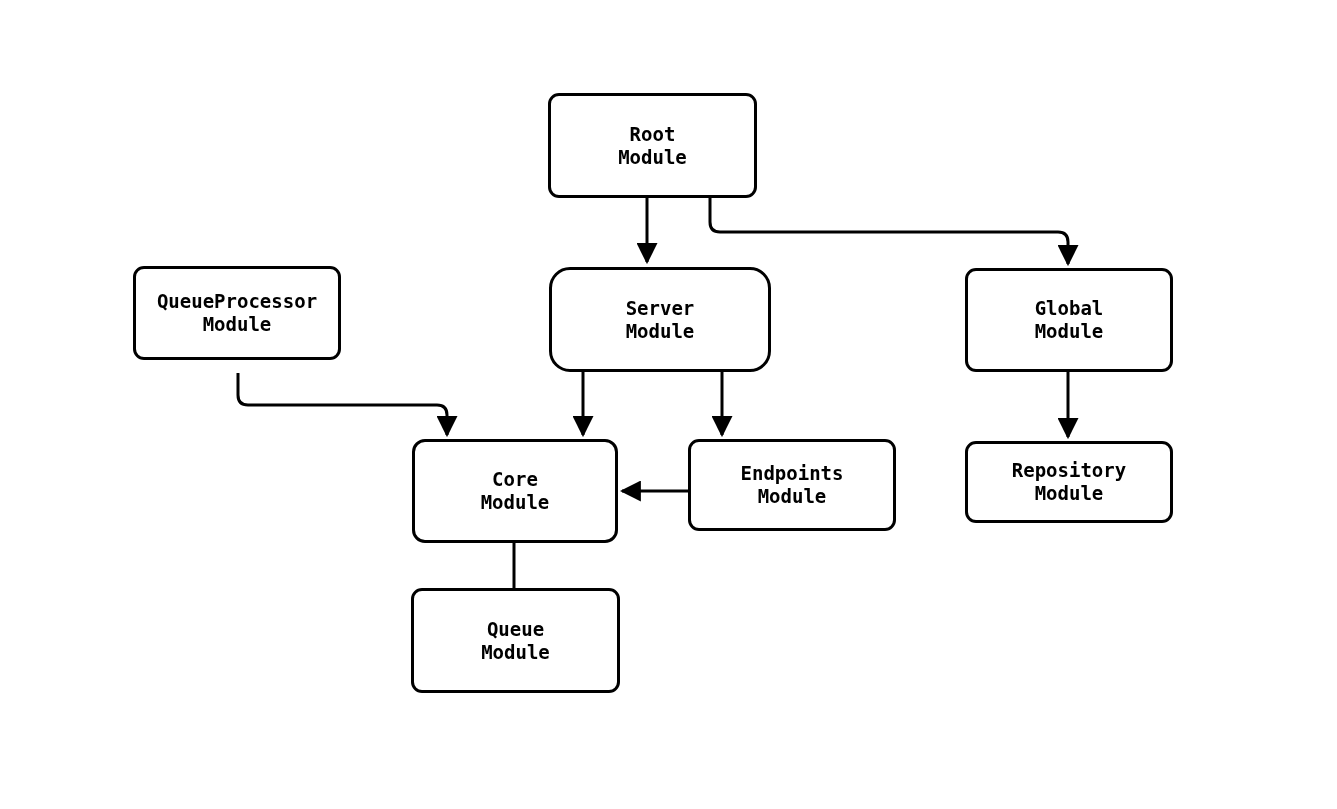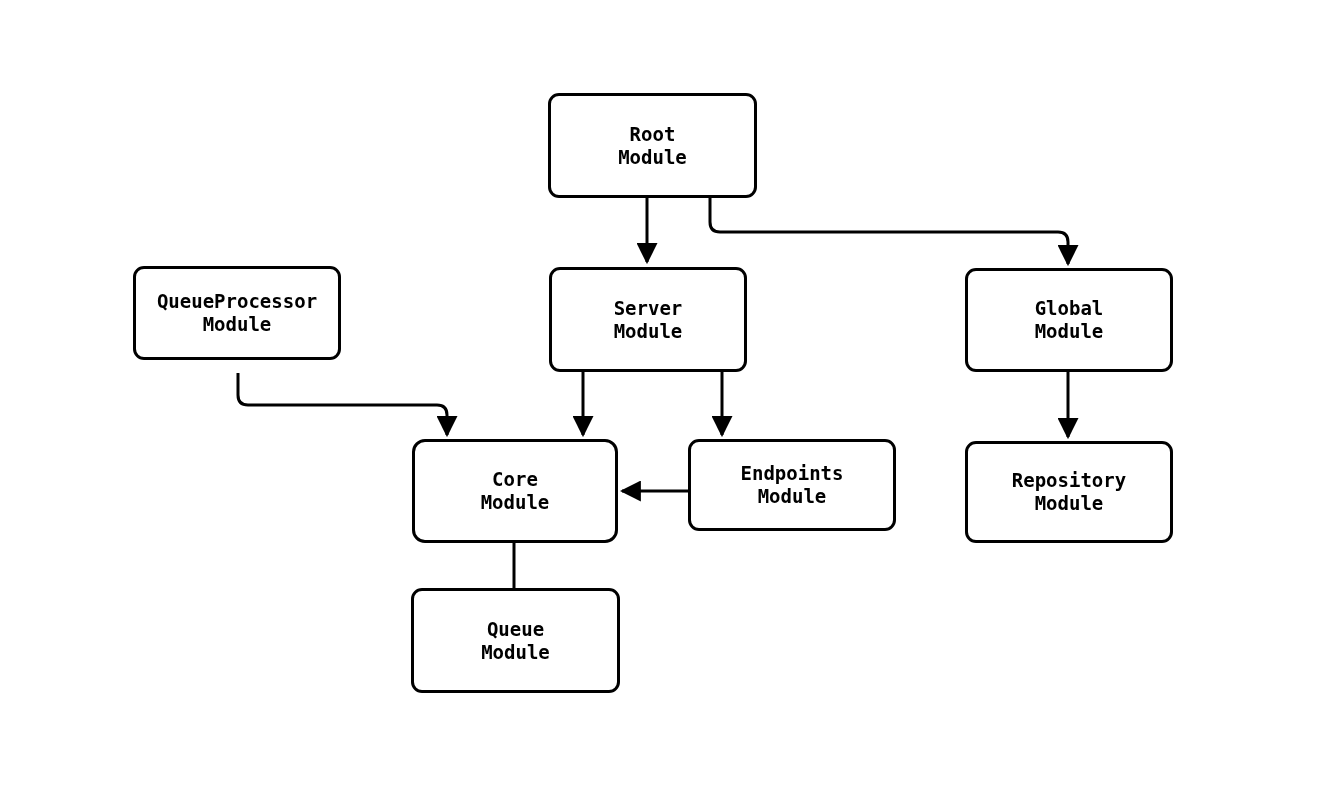--- a/index.html
+++ b/index.html
@@ -42,25 +42,25 @@
     text-align: center;
     font-weight: bold;
     font-size: 19px;
     line-height: 23px;
     color: #000000;
     white-space: nowrap;
   }
   
   #node-root        { left: 548px; top:  93px; width: 209px; height: 105px; }
   #node-queue-processor { left: 133px; top: 266px; width: 208px; height: 94px; }
-  #node-server      { left: 549px; top: 267px; width: 198px; height: 105px; }
+  #node-server      { left: 549px; top: 267px; width: 222px; height: 105px; border-radius: 21px; }
   #node-global      { left: 965px; top: 268px; width: 208px; height: 104px; }
   #node-core        { left: 412px; top: 439px; width: 206px; height: 104px; border-radius: 13px; }
   #node-endpoints   { left: 688px; top: 439px; width: 208px; height: 92px; }
-  #node-repository  { left: 965px; top: 441px; width: 208px; height: 102px; }
+  #node-repository  { left: 965px; top: 441px; width: 208px; height: 82px; }
   #node-queue       { left: 411px; top: 588px; width: 209px; height: 105px; }
 </style>
 </head>
 <body>
 
 <div class="canvas">
 
   <svg class="edge-layer" viewBox="0 0 1337 809" xmlns="http://www.w3.org/2000/svg">
     <defs>
       <marker id="arrowhead" viewBox="0 0 10 10" refX="9" refY="5" markerWidth="7" markerHeight="7" orient="auto-start-reverse">

